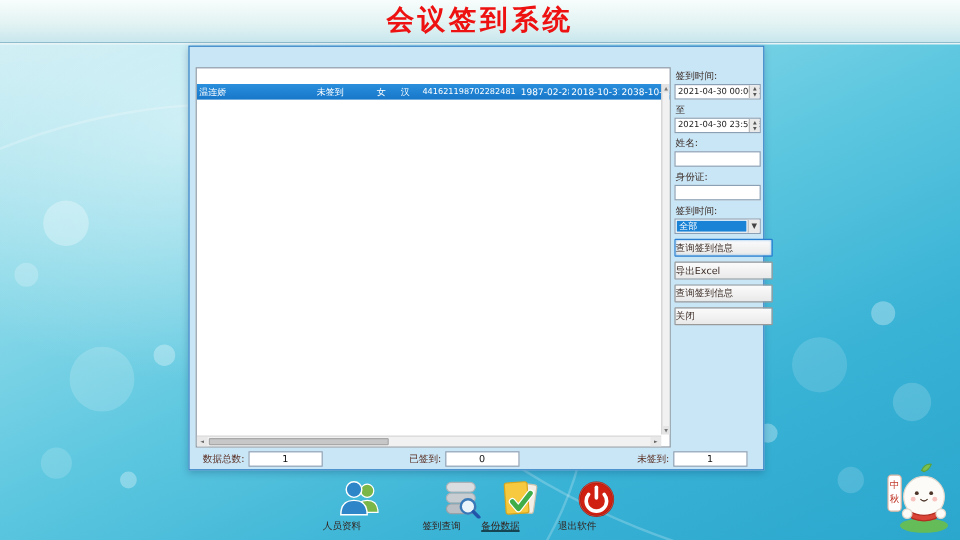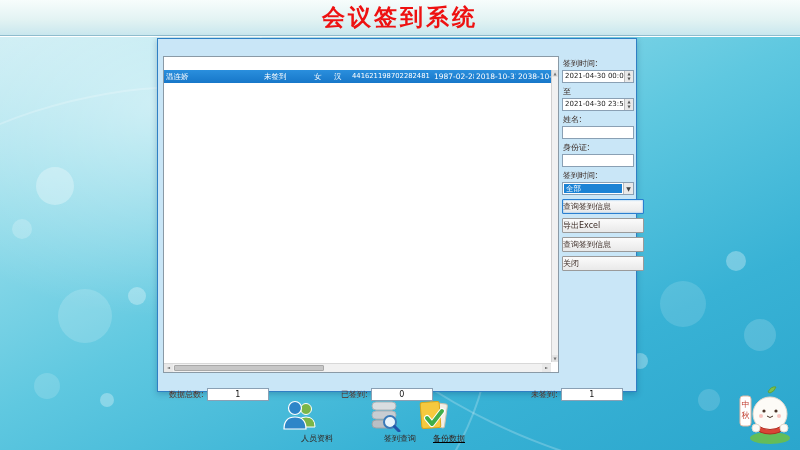--- a/index.html
+++ b/index.html
@@ -71,30 +71,30 @@
   .combo .sel { position:absolute; left:1px; top:1px; bottom:1px; right:11px;
     background:#1b83d5; color:#fff; font-size:7.5px; line-height:10px; padding-left:2px; }
   .combo .drop { position:absolute; right:0; top:0; bottom:0; width:10px; background:#e9e9e9;
     border-left:1px solid #bbb; font-size:6px; color:#444; text-align:center; line-height:11px; }
   .p-btn { width:82px; height:15px; margin-top:4px; background:linear-gradient(180deg,#fbfbfb,#e9e9e9);
     border:1px solid #9a9a9a; border-radius:1px; font-size:8px; color:#3b2b25;
     line-height:13px; cursor:pointer; }
   .p-btn.focused { border:1px solid #2a7fd0; box-shadow:0 0 2px #6db4ea inset; }
 
   
-  .stats { position:absolute; left:5px; top:349px; width:470px; height:16px; }
+  .stats { position:absolute; left:5px; top:337px; width:470px; height:16px; }
   .stat { position:absolute; display:flex; align-items:center; }
   .stat .s-label { font-size:8px; color:#5a2d20; margin-right:3px; }
   .stat .s-box { width:62px; height:13px; background:#fff; border:1px solid #8aa0b4;
     font-size:8px; color:#111; text-align:center; line-height:11px; }
   .stat.st1{left:6px;} .stat.st2{left:178px;} .stat.st3{left:340px;margin-left:28px;}
 
   
   .launch { position:absolute; left:0; bottom:2px; width:800px; height:48px; z-index:1; }
-  .launch-item { position:absolute; width:64px; text-align:right; cursor:pointer; }
+  .launch-item { position:absolute; width:64px; text-align:left; cursor:pointer; }
   .launch-item .ico { width:36px; height:32px; margin:0 auto; }
   .launch-item .lbl { font-size:8px; color:#33221d; margin-top:1px; }
 
   
   .mascot { position:absolute; right:4px; bottom:2px; width:62px; height:64px; z-index:1; }
 </style>
 </head>
 <body>
 
 <div class="top-banner">
@@ -212,20 +212,31 @@
   <div class="launch-item" style="left:401px;text-decoration:underline;">
     <div class="ico">
       <svg width="36" height="32" viewBox="0 0 36 32">
         <rect x="13" y="3" width="18" height="24" rx="2" fill="#f3efe6" stroke="#c9c2ae" transform="rotate(8 22 15)"></rect>
         <rect x="6" y="2" width="19" height="26" rx="2" fill="#f6c93e" stroke="#d8a61c" transform="rotate(-4 15 15)"></rect>
         <path d="M12 18 l5 6 l10 -13" fill="none" stroke="#fff" stroke-width="6" stroke-linecap="round" stroke-linejoin="round"></path>
         <path d="M12 18 l5 6 l10 -13" fill="none" stroke="#3fae49" stroke-width="4" stroke-linecap="round" stroke-linejoin="round"></path>
       </svg>
     </div>
     <div class="lbl">备份数据</div>
+  </div>
+  <div class="launch-item" style="left:465px;">
+    <div class="ico">
+      <svg width="36" height="32" viewBox="0 0 36 32">
+        <circle cx="18" cy="16" r="14" fill="#cf2012" stroke="#8f0e05" stroke-width="1.5"></circle>
+        <circle cx="18" cy="16" r="14" fill="none" stroke="#ff7a6e" stroke-width="1" opacity=".5"></circle>
+        <path d="M11.5 12 a8.5 8.5 0 1 0 13 0" fill="none" stroke="#fff" stroke-width="3" stroke-linecap="round"></path>
+        <line x1="18" y1="6" x2="18" y2="15" stroke="#fff" stroke-width="3" stroke-linecap="round"></line>
+      </svg>
+    </div>
+    <div class="lbl">退出软件</div>
   </div>
 </div>
 
 <div class="mascot">
   <svg width="62" height="64" viewBox="0 0 62 64">
     <ellipse cx="36" cy="54" rx="20" ry="6" fill="#6abf4b" opacity=".9"></ellipse>
     <rect x="6" y="12" width="11" height="30" rx="3" fill="#fff" stroke="#e0b9a6"></rect>
     <text x="11.5" y="23" font-size="8" fill="#c0392b" text-anchor="middle">中</text>
     <text x="11.5" y="34" font-size="8" fill="#c0392b" text-anchor="middle">秋</text>
     <path d="M34 8 q3 -6 8 -5 q-2 5 -6 6 z" fill="#7cc14f" stroke="#5ea23a"></path>

